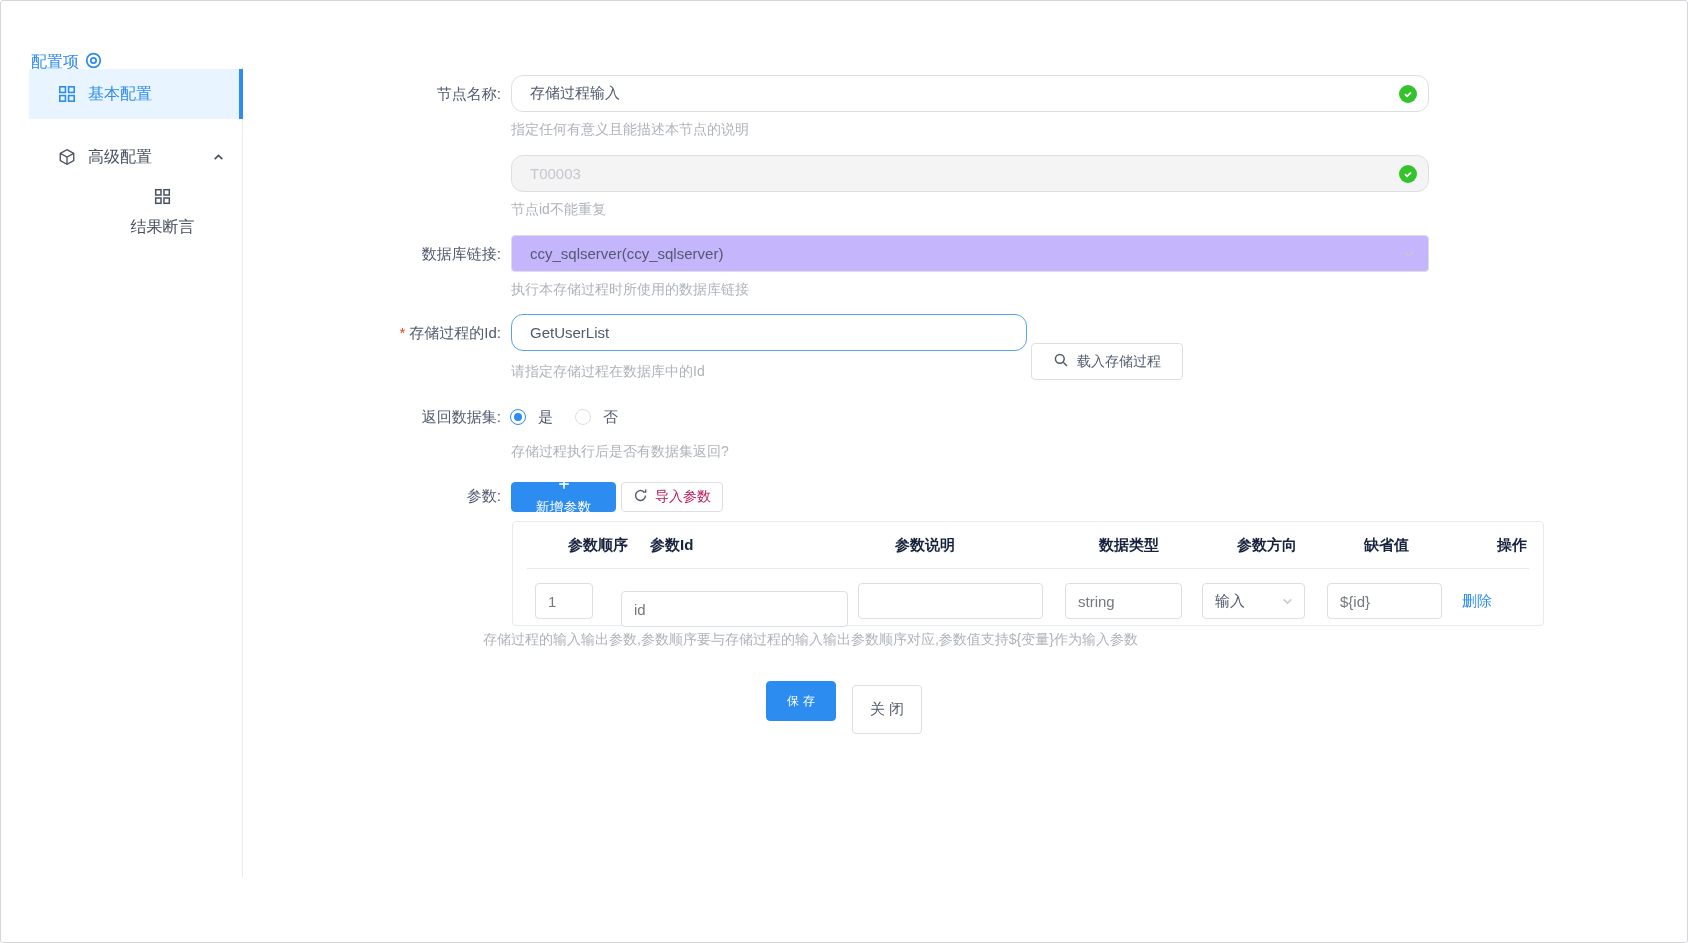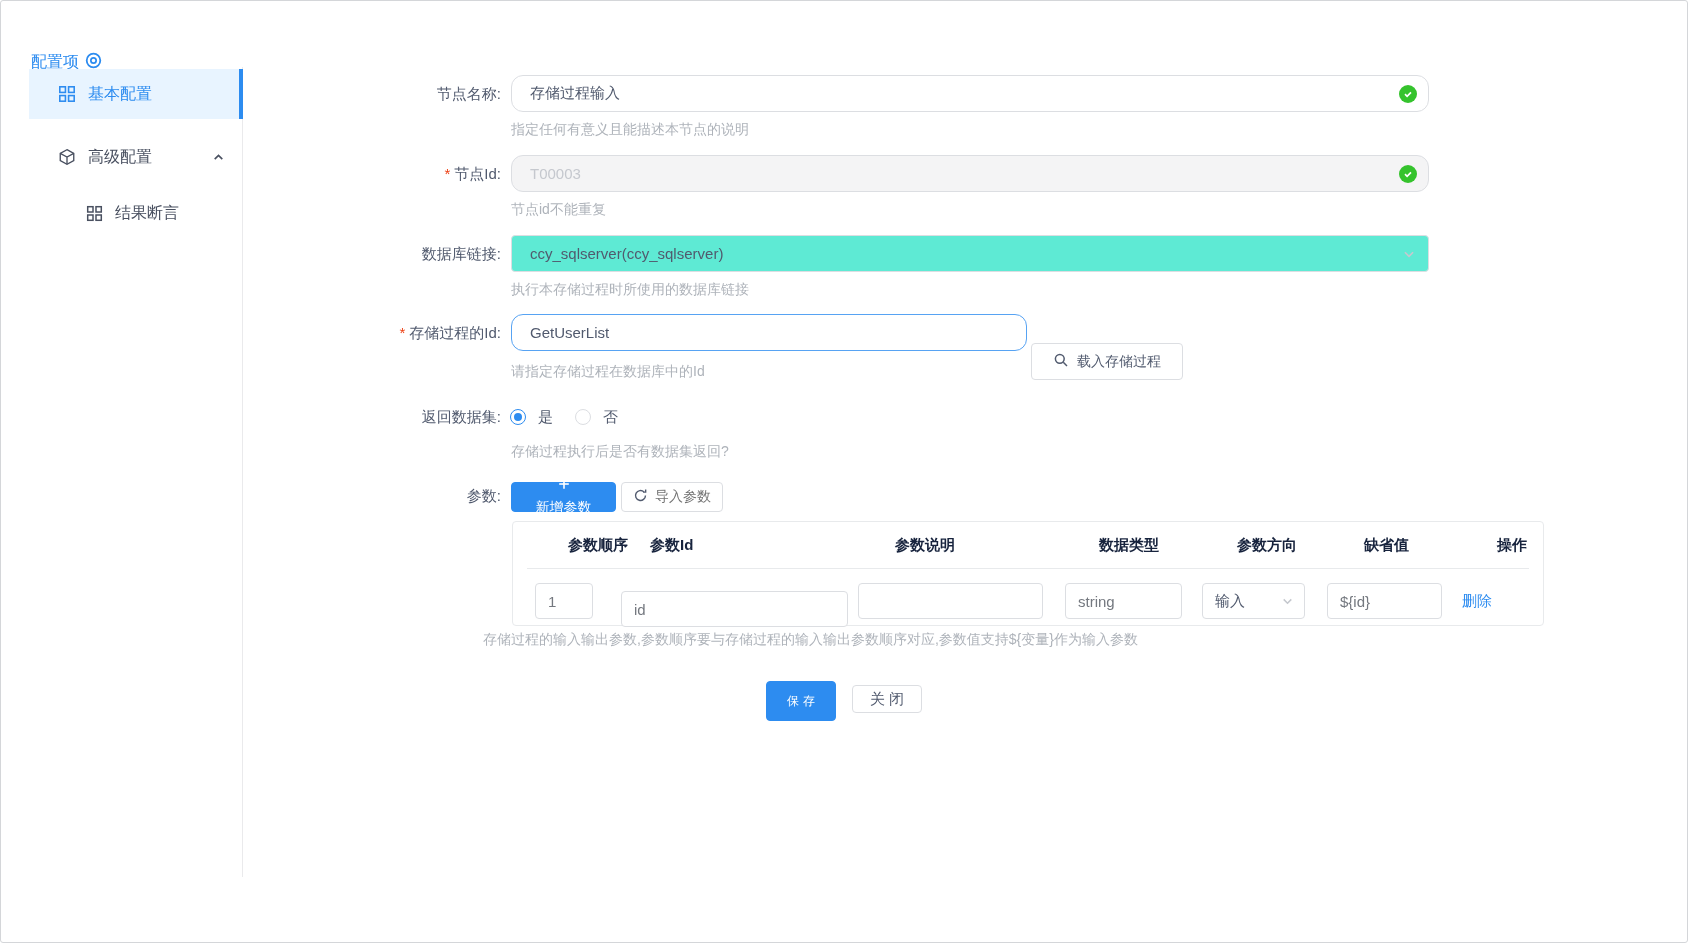--- a/index.html
+++ b/index.html
@@ -23,63 +23,63 @@
   
   .flabel { position:absolute; left:0; width:500px; text-align:right; font-size:15px; color:#515a6e;
             line-height:20px; }
   .req { color:#ed4014; margin-right:4px; font-size:15px; }
   .fhelp { position:absolute; left:510px; font-size:14px; color:#aeb3ba; line-height:18px; white-space:nowrap; }
   .tinput { position:absolute; height:37px; border:1px solid #dcdee2; border-radius:12px; background:#fff;
             font-size:15px; color:#515a6e; padding:0 18px; outline:none;
             font-family:"Liberation Sans","DejaVu Sans",sans-serif; }
   .tinput.disabled { background:#f4f4f5; color:#c5c8ce; }
   .tinput.focused { border-color:#57a3f3; }
-  .fselect { position:absolute; height:37px; border:1px solid #dcdee2; border-radius:4px; background:#5eead4;
+  .fselect { position:absolute; height:37px; border:1px solid #dcdee2; border-radius:4px; background:#c4b5fd;
              display:flex; align-items:center; padding:8px 18px; font-size:15px; color:#515a6e; cursor:pointer; }
   .fselect .chev { position:absolute; right:12px; top:50%; transform:translateY(-50%); display:flex; }
   .check-ic { position:absolute; width:18px; height:18px; border-radius:50%; background:#35c32d;
               display:flex; align-items:center; justify-content:center; }
 
   .load-btn { position:absolute; left:1030px; top:313px; width:152px; height:37px; border:1px solid #dcdee2;
               border-radius:4px; background:#fff; display:flex; align-items:center; justify-content:center;
               gap:8px; font-size:14px; color:#515a6e; cursor:pointer;margin-top:29px; }
 
   .radio { position:absolute; width:16px; height:16px; border-radius:50%; background:#fff; cursor:pointer; }
   .radio.on { border:1px solid #2d8cf0; }
   .radio.on::after { content:""; position:absolute; left:3px; top:3px; width:8px; height:8px;
                      border-radius:50%; background:#2d8cf0; }
   .radio.off { border:1px solid #dcdee2; }
   .radio-lb { position:absolute; font-size:15px; color:#515a6e; line-height:20px; cursor:pointer; }
 
   .btn-blue-sm { position:absolute; left:510px; top:481px; width:105px; height:30px; background:#2d8cf0;
                  border:1px solid #2d8cf0; border-radius:4px; color:#fff; font-size:14px; display:flex;
                  align-items:center; justify-content:center; gap:6px; cursor:pointer;flex-direction:column; }
   .btn-white-sm { position:absolute; left:620px; top:481px; width:102px; height:30px; background:#fff;
-                  border:1px solid #dcdee2; border-radius:4px; color:#737373; font-size:14px; display:flex;
+                  border:1px solid #dcdee2; border-radius:4px; color:#be185d; font-size:14px; display:flex;
                   align-items:center; justify-content:center; gap:7px; cursor:pointer; }
 
   
   .ptable { position:absolute; left:511px; top:520px; width:1032px; height:105px;
             border:1px solid #e8eaec; border-radius:4px; background:#fff; }
   .th { position:absolute; top:14px; font-size:15px; font-weight:700; color:#17233d; white-space:nowrap;margin-left:35px; }
   .th-sep { position:absolute; top:46px; left:14px; right:14px; height:1px; background:#e8eaec; }
   .cinput { position:absolute; top:61px; height:36px; border:1px solid #dcdee2; border-radius:4px;
             background:#fff; font-size:15px; color:#74787f; padding:0 12px; outline:none;
             font-family:"Liberation Sans","DejaVu Sans",sans-serif; }
   .cselect { position:absolute; top:61px; height:36px; border:1px solid #dcdee2; border-radius:4px;
              background:#fff; display:flex; align-items:center; padding:0 12px; font-size:15px;
              color:#515a6e; cursor:pointer; }
   .cselect .chev { position:absolute; right:10px; top:50%; transform:translateY(-50%); display:flex; }
   .del-link { position:absolute; left:949px; top:70px; font-size:15px; color:#2d8cf0; cursor:pointer; }
 
   
   .btn-save { position:absolute; left:765px; top:680px; width:70px; height:40px; background:#2d8cf0;
               border:1px solid #2d8cf0; border-radius:4px; color:#fff; font-size:12px; letter-spacing:4px;
               text-indent:4px; display:flex; align-items:center; justify-content:center; cursor:pointer; }
-  .btn-close { position:absolute; left:851px; top:684px; width:70px; height:28px; background:#fff;
+  .btn-close { position:absolute; left:851px; top:684px; width:70px; height:49px; background:#fff;
                border:1px solid #dcdee2; border-radius:4px; color:#515a6e; font-size:15px; letter-spacing:4px;
                text-indent:4px; display:flex; align-items:center; justify-content:center; cursor:pointer; }
 </style>
 </head>
 <body>
 
 <div class="page">
 
   <div class="sb-title">
     <span>配置项</span>
@@ -113,42 +113,41 @@
         </svg>
     </span>
     <span>高级配置</span>
     <span class="mi-chev">
       <svg width="13" height="13" viewBox="0 0 12 12" fill="none" stroke="#495060" stroke-width="1.5">
           <polyline points="2.5,7.5 6,4 9.5,7.5"></polyline>
         </svg>
     </span>
   </div>
 
-  <div class="menu-item" style="top:187px; padding-left:57px;">
+  <div class="menu-item" style="top:187px; padding-left:57px;flex-direction:column;">
     <span class="mi-icon">
       <svg width="17" height="17" viewBox="0 0 16 16" fill="none" stroke="currentColor" stroke-width="1.4">
           <rect x="1.6" y="1.6" width="5" height="5"></rect>
           <rect x="9.4" y="1.6" width="5" height="5"></rect>
           <rect x="1.6" y="9.4" width="5" height="5"></rect>
           <rect x="9.4" y="9.4" width="5" height="5"></rect>
         </svg>
     </span>
     <span>结果断言</span>
   </div>
 
   <div class="flabel" style="top:83px;">节点名称:</div>
   <input class="tinput" style="left: 510px; top: 74px; width: 918px;" value="存储过程输入">
   <span class="check-ic" style="left:1398px; top:84px;">
     <svg width="12" height="12" viewBox="0 0 12 12">
         <polyline points="3,6.2 5.1,8.3 9,4.3" fill="none" stroke="#fff" stroke-width="1.7"></polyline>
       </svg>
   </span>
   <div class="fhelp" style="top:119px;">指定任何有意义且能描述本节点的说明</div>
 
-  <div class="flabel" style="top:163px;"><span class="req">*</span><span>节点Id:</span></div>
   <input class="tinput disabled" style="left: 510px; top: 154px; width: 918px;" disabled="" value="T00003">
   <span class="check-ic" style="left:1398px; top:164px;">
     <svg width="12" height="12" viewBox="0 0 12 12">
         <polyline points="3,6.2 5.1,8.3 9,4.3" fill="none" stroke="#fff" stroke-width="1.7"></polyline>
       </svg>
   </span>
   <div class="fhelp" style="top:199px;">节点id不能重复</div>
 
   <div class="flabel" style="top:243px;">数据库链接:</div>
   <div class="fselect" style="left:510px; top:234px; width:918px;">

